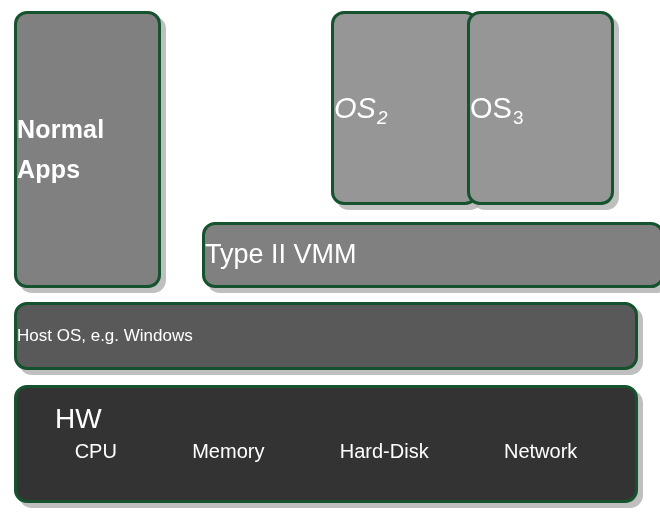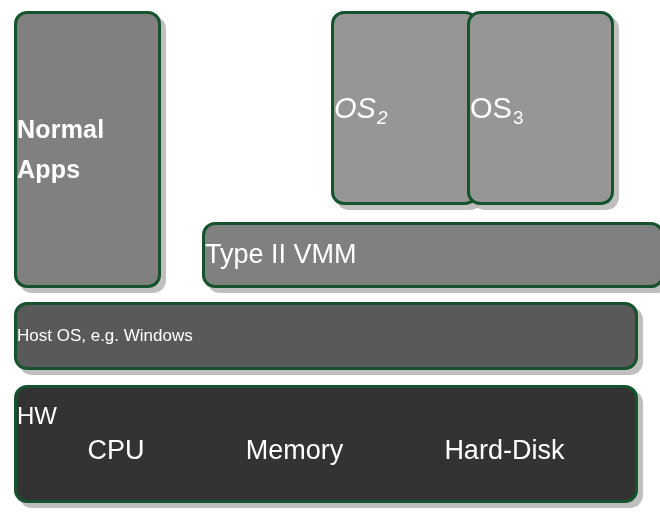--- a/index.html
+++ b/index.html
@@ -95,29 +95,30 @@
     top: 385px;
     width: 624px;
     height: 118px;
     background: #333333;
     font-size: 26px;
     justify-content: flex-start;
     padding-top: 14px;
   }
   #hw-title {
     display: block;
-    font-size: 24px;
+    font-size: 28px;
     margin-bottom: 5px;
+    margin-left: 38px;
   }
   #hw-components {
     display: flex;
     width: 100%;
     justify-content: space-around;
     align-items: center;
-    font-size: 27px;
+    font-size: 20px;
     padding: 0 20px;
     box-sizing: border-box;
   }
   #hw-components > span { display: inline-block; }
 </style>
 </head>
 <body>
 
 <div id="diagram-canvas">
 
@@ -142,16 +143,17 @@
   <div class="box" id="box-host-os">
     <span>Host OS, e.g. Windows</span>
   </div>
 
   <div class="box" id="box-hw">
     <span id="hw-title">HW</span>
     <span id="hw-components">
       <span>CPU</span>
       <span>Memory</span>
       <span>Hard-Disk</span>
+      <span>Network</span>
     </span>
   </div>
 
 </div>
 
 </body></html>

